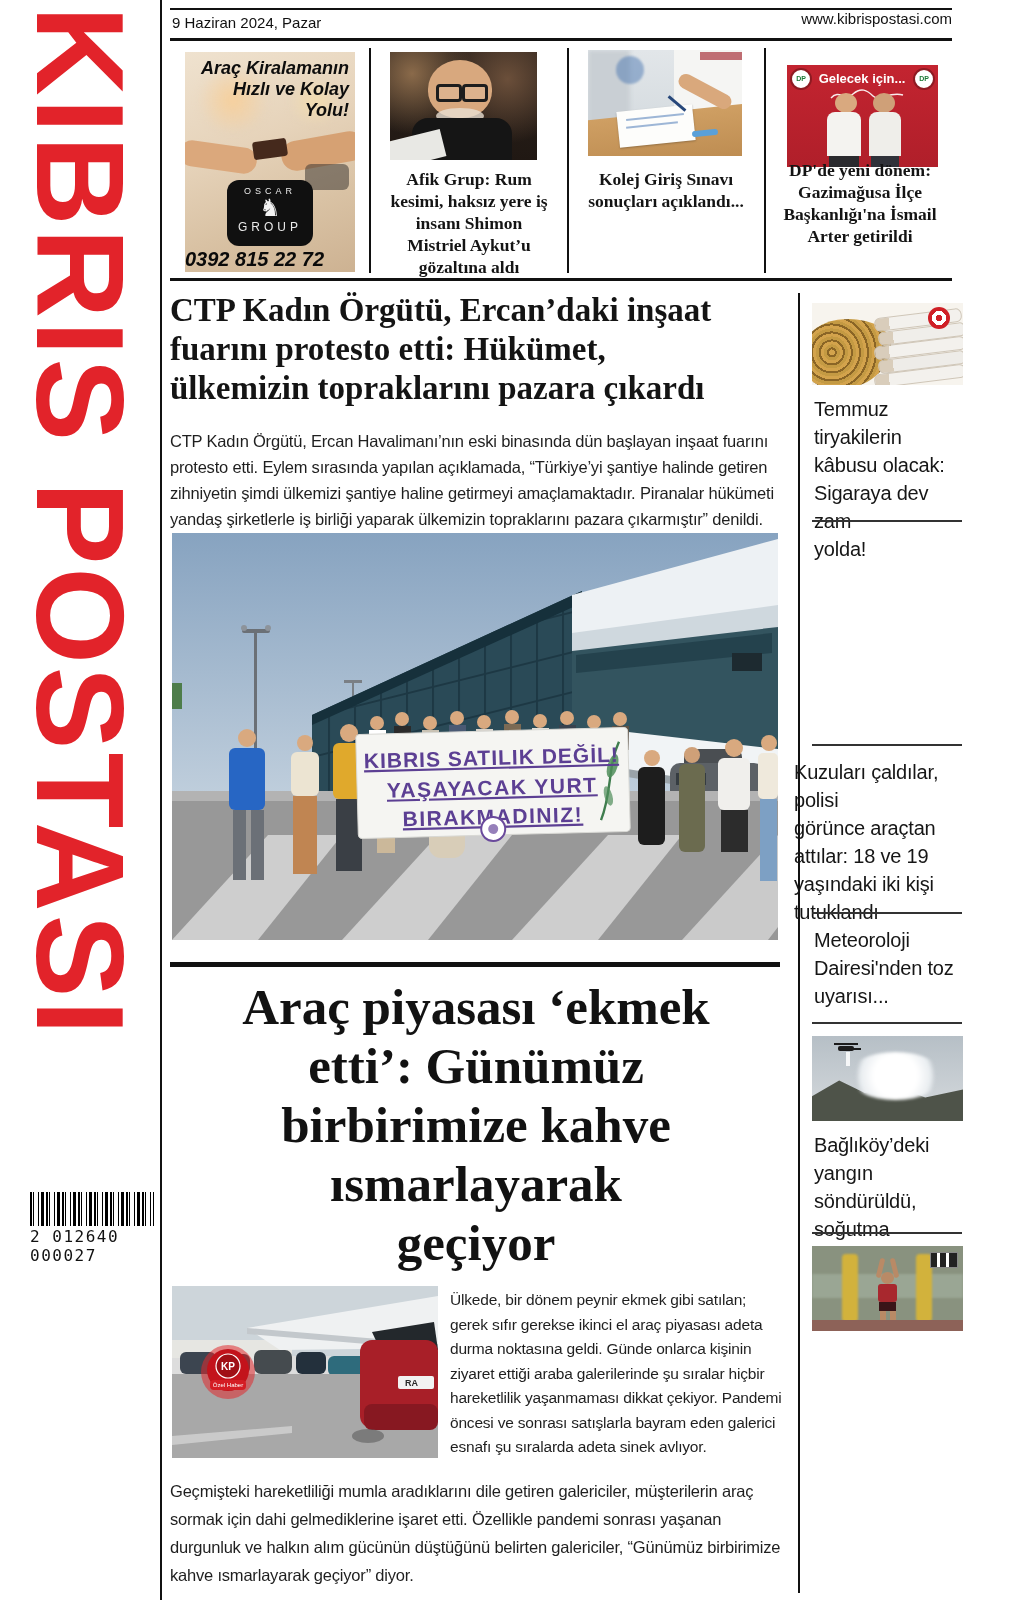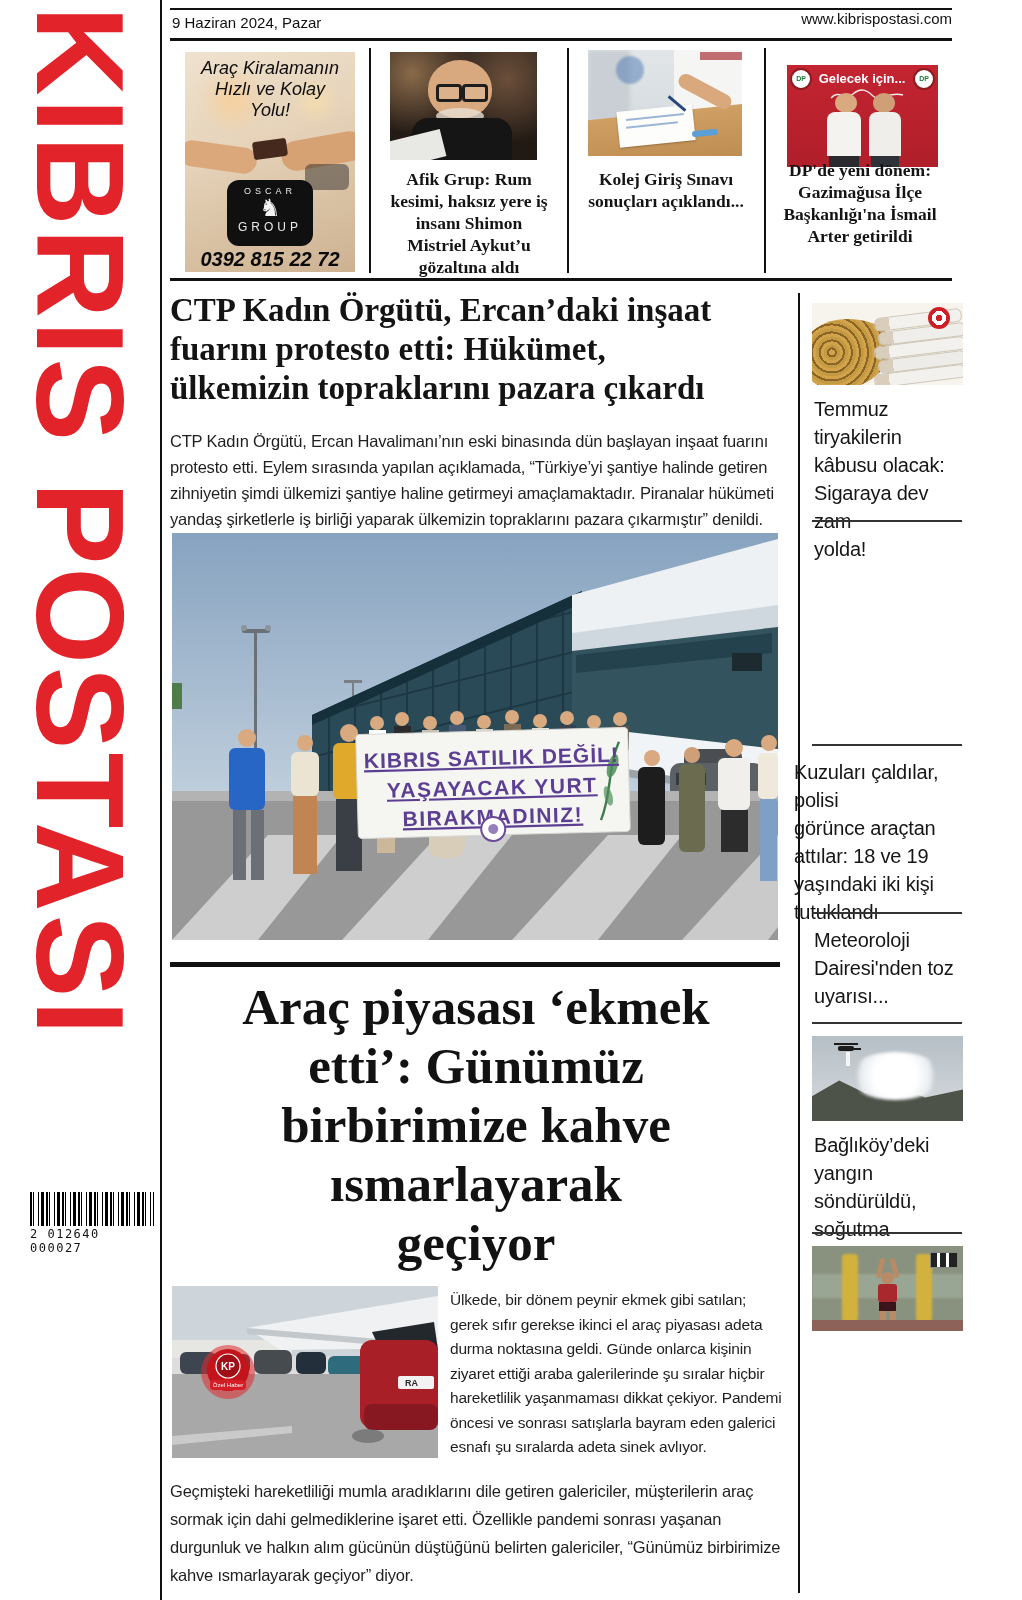--- a/index.html
+++ b/index.html
@@ -20,52 +20,52 @@
 </head>
 <body>
 
 <div class="page">
 
   <div class="abs masthead" style="left:146px;top:6px;width:1140px;height:132px;">KIBRIS POSTASI</div>
 
   <div class="abs" style="left:30px;top:1192px;width:124px;height:52px;">
     <div class="abs" style="left:0;top:0;width:124px;height:34px;
          background:repeating-linear-gradient(90deg,#000 0 2px,#fff 2px 3px,#000 3px 4px,#fff 4px 8px,#000 8px 9px,#fff 9px 11px,#000 11px 14px,#fff 14px 16px);"></div>
-    <div class="abs mono" style="left:0;top:35px;width:124px;font-size:12px;letter-spacing:1.5px;color:#111;">2 012640 000027</div>
+    <div class="abs mono" style="left:0;top:35px;width:124px;font-size:16px;letter-spacing:1.5px;color:#111;">2 012640 000027</div>
   </div>
 
   <div class="abs rule" style="left:160px;top:0;width:2px;height:1600px;"></div>
 
   <div class="abs rule" style="left:170px;top:8px;width:782px;height:2px;"></div>
   <div class="abs" style="left:172px;top:14px;font-size:15px;color:#111;">9 Haziran 2024, Pazar</div>
   <div class="abs" style="left:600px;top:10px;width:352px;text-align:right;font-size:15px;color:#111;">www.kibrispostasi.com</div>
   <div class="abs rule" style="left:170px;top:38px;width:782px;height:3px;"></div>
 
   <div class="abs rule" style="left:369px;top:48px;width:2px;height:225px;"></div>
   <div class="abs rule" style="left:567px;top:48px;width:2px;height:225px;"></div>
   <div class="abs rule" style="left:764px;top:48px;width:2px;height:225px;"></div>
 
   <div class="abs photo" style="left:185px;top:52px;width:170px;height:220px;
        background:linear-gradient(160deg,#efe2cf 0%,#e6d3ba 40%,#d9c2a4 70%,#cdb292 100%);">
     <div class="abs" style="left:8px;top:18px;width:80px;height:60px;border-radius:50%;background:radial-gradient(circle,#f6cf9b,transparent 70%);filter:blur(4px);"></div>
     <div class="abs" style="left:100px;top:30px;width:60px;height:40px;border-radius:50%;background:radial-gradient(circle,#f2dcae,transparent 70%);filter:blur(4px);"></div>
-    <div class="abs" style="left:6px;top:6px;width:158px;font-size:18px;line-height:21px;font-weight:400;font-style:italic;
-         text-align:center;white-space:pre-line;color:#0d0d0d;">Araç Kiralamanın
+    <div class="abs" style="left:6px;top:6px;width:158px;font-size:18px;line-height:21px;font-weight:700;font-style:italic;
+         text-align:right;white-space:pre-line;color:#0d0d0d;">Araç Kiralamanın
 Hızlı ve Kolay
 Yolu!</div>
     <div class="abs" style="left:-6px;top:92px;width:78px;height:26px;background:#dba87c;border-radius:14px;transform:rotate(8deg);"></div>
     <div class="abs" style="left:96px;top:84px;width:84px;height:30px;background:#d6a173;border-radius:15px;transform:rotate(-10deg);"></div>
     <div class="abs" style="left:68px;top:88px;width:34px;height:18px;background:#45291c;border-radius:3px;transform:rotate(-8deg);"></div>
     <div class="abs" style="left:120px;top:112px;width:44px;height:26px;background:#3f3a35;border-radius:6px;opacity:.55;"></div>
     <div class="abs" style="left:42px;top:128px;width:86px;height:66px;background:#101010;border-radius:12px;text-align:center;">
       <div style="font-size:9px;letter-spacing:4px;color:#e9e9e9;margin-top:6px;">OSCAR</div>
       <div style="font-size:24px;line-height:24px;color:#f2f2f2;">♞</div>
       <div style="font-size:12px;letter-spacing:4px;color:#e9e9e9;">GROUP</div>
     </div>
-    <div class="abs" style="left:0;top:196px;width:170px;text-align:center;font-size:20px;font-weight:700;font-style:italic;color:#0a0a0a;">0392 815 22 72</div>
+    <div class="abs" style="left:0;top:196px;width:170px;text-align:left;font-size:20px;font-weight:700;font-style:italic;color:#0a0a0a;">0392 815 22 72</div>
   </div>
 
   <div class="abs" style="left:572px;top:48px;width:188px;height:224px;">
     <div class="abs photo" style="left:16px;top:2px;width:154px;height:106px;background:linear-gradient(180deg,#e2e6e9 0%,#d7dde1 60%,#cfd6da 100%);">
       <div class="abs" style="left:0;top:0;width:42px;height:106px;background:#c9cfd4;filter:blur(2px);"></div>
       <div class="abs" style="left:28px;top:6px;width:28px;height:28px;border-radius:50%;background:#3f6fae;opacity:.45;filter:blur(1px);"></div>
       <div class="abs" style="left:86px;top:-6px;width:72px;height:78px;background:#f5f5f3;border-radius:0 0 18px 18px;"></div>
       <div class="abs" style="left:112px;top:2px;width:44px;height:8px;background:#a8333a;opacity:.7;"></div>
       <div class="abs" style="left:-6px;top:62px;width:172px;height:54px;background:linear-gradient(180deg,#cf9f63,#bd8c51);transform:rotate(-6deg);"></div>
       <div class="abs" style="left:30px;top:58px;width:76px;height:36px;background:#fdfdfb;transform:rotate(-6deg);box-shadow:0 1px 2px rgba(0,0,0,.25);"></div>

